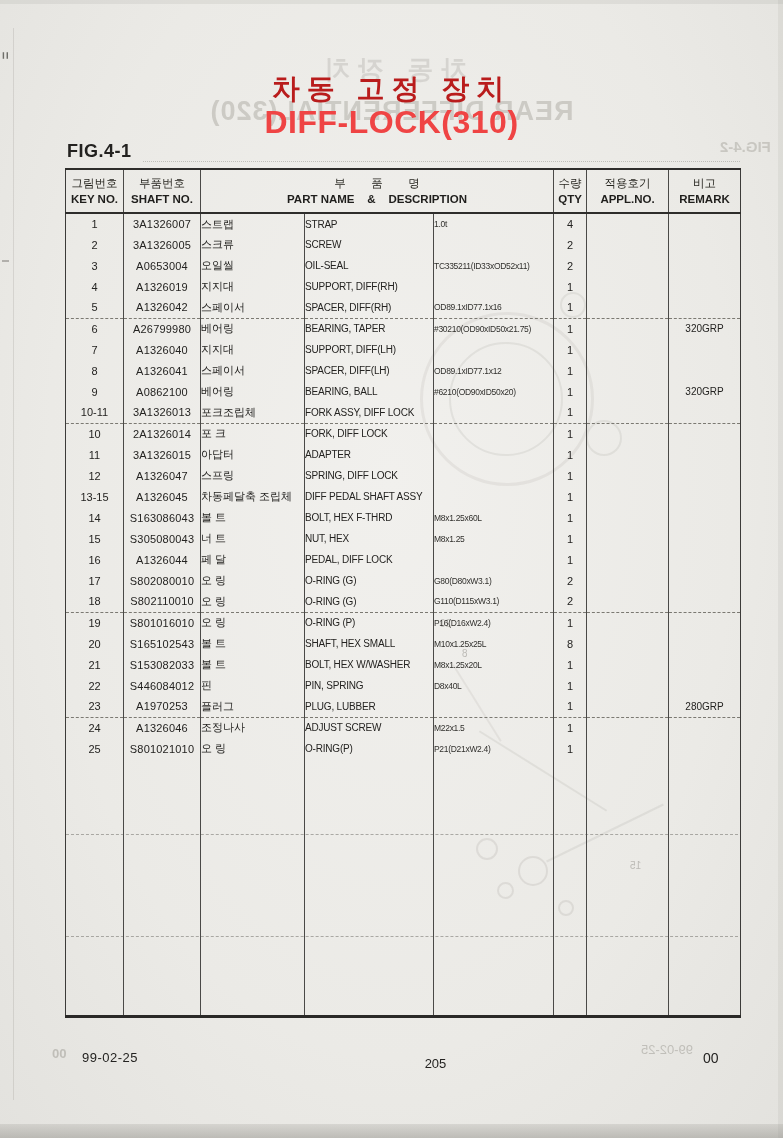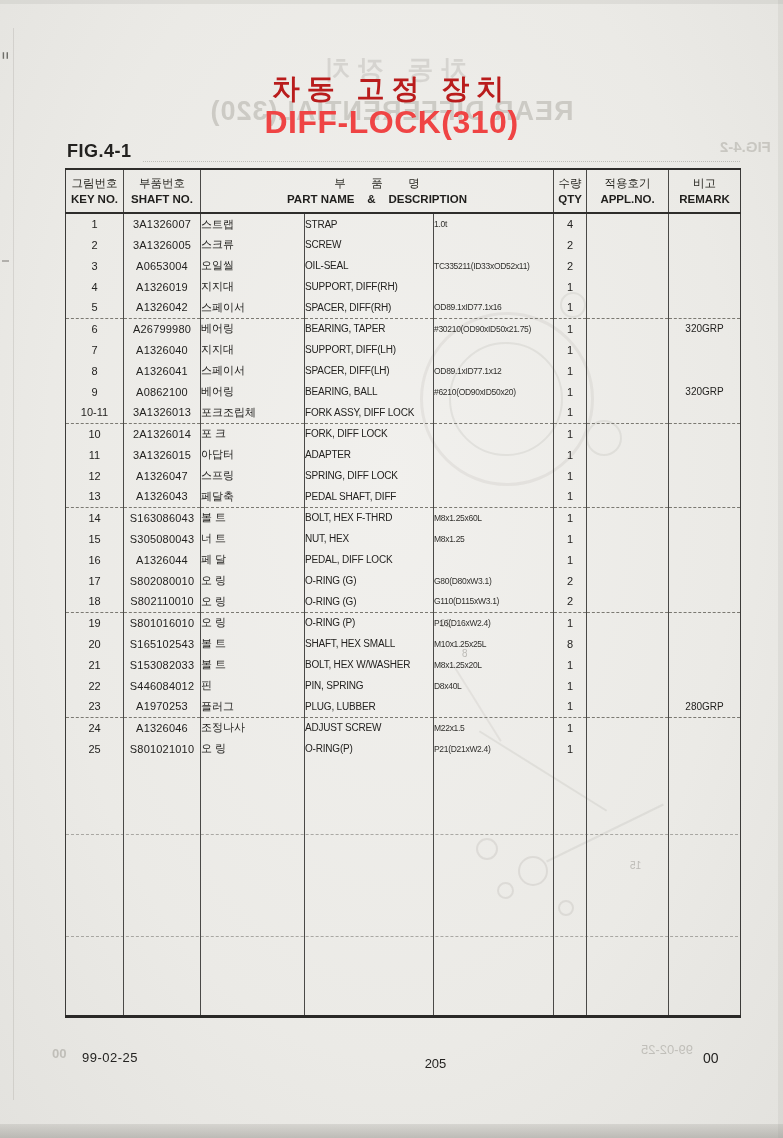--- a/index.html
+++ b/index.html
@@ -268,25 +268,25 @@
       <tr>
         <td class="key">12</td>
         <td class="partno">A1326047</td>
         <td class="kname">스프링</td>
         <td class="ename">SPRING, DIFF LOCK</td>
         <td class="desc"></td>
         <td class="qty">1</td>
         <td class="appl"></td>
         <td class="remark"></td>
       </tr>
-      <tr class="sep">
-        <td class="key">13</td>
-        <td class="partno">A1326043</td>
-        <td class="kname">페달축</td>
-        <td class="ename">PEDAL SHAFT, DIFF</td>
+      <tr>
+        <td class="key">13-15</td>
+        <td class="partno">A1326045</td>
+        <td class="kname">차동페달축 조립체</td>
+        <td class="ename">DIFF PEDAL SHAFT ASSY</td>
         <td class="desc"></td>
         <td class="qty">1</td>
         <td class="appl"></td>
         <td class="remark"></td>
       </tr>
       <tr>
         <td class="key">14</td>
         <td class="partno">S163086043</td>
         <td class="kname">볼 트</td>
         <td class="ename">BOLT, HEX F-THRD</td>

